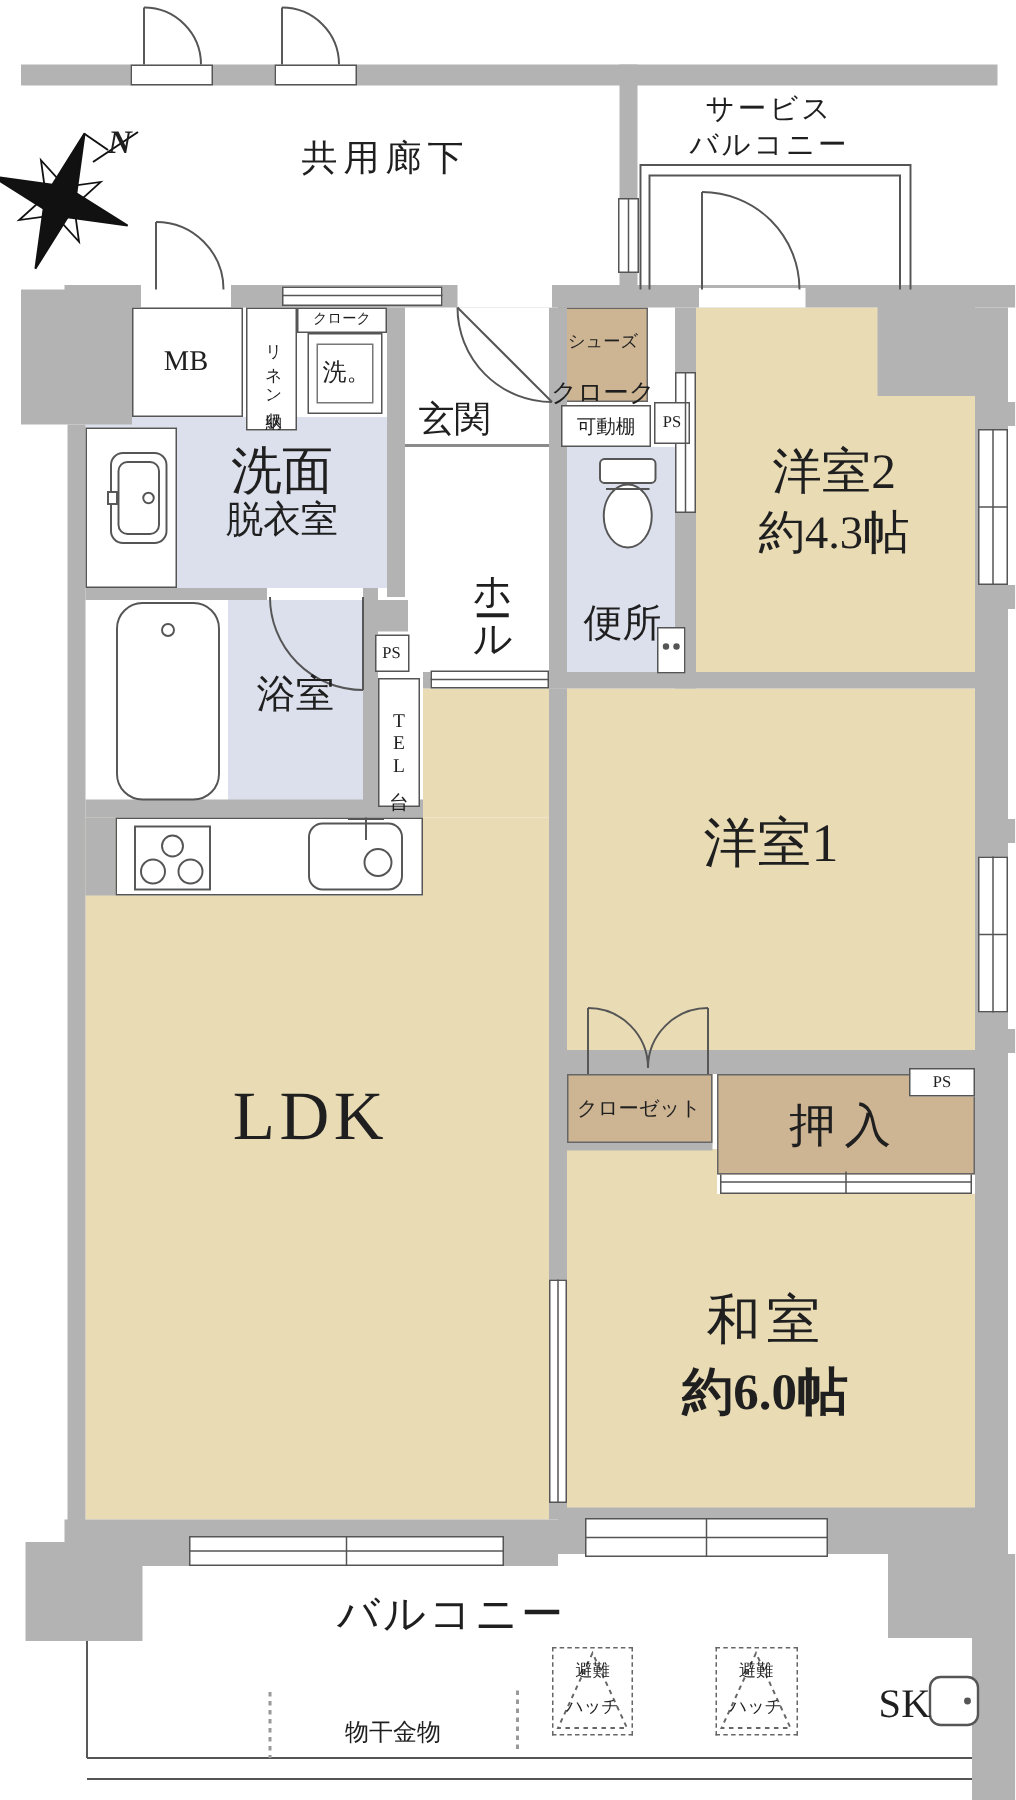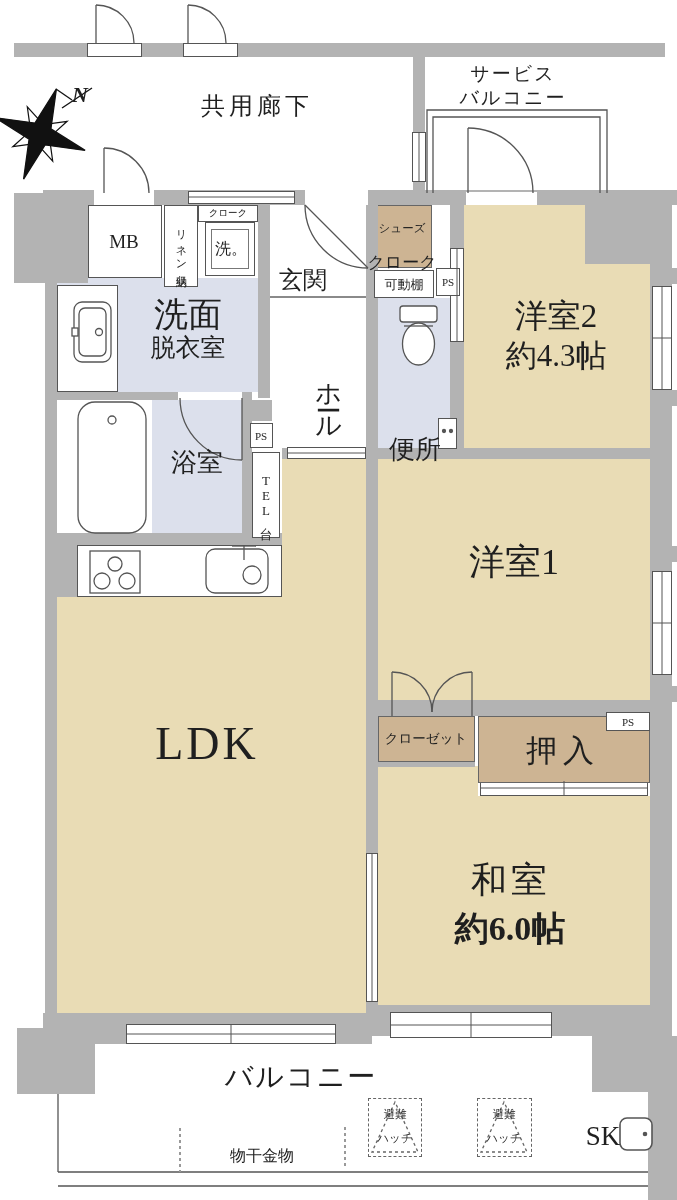--- a/index.html
+++ b/index.html
@@ -244,21 +244,21 @@
   <div class="lbl" style="left:303px;top:280px;font-size:24px;">玄関</div>
   <div class="lbl" style="left:402px;top:229px;font-size:11.5px;">シューズ</div>
   <div class="lbl" style="left:402px;top:262px;font-size:17px;">クローク</div>
   <div class="lbl" style="left:404px;top:284px;font-size:13px;">可動棚</div>
   <div class="lbl" style="left:448px;top:282px;font-size:11px;">PS</div>
   <div class="lbl" style="left:261px;top:436px;font-size:11px;">PS</div>
   <div class="lbl" style="left:628px;top:722px;font-size:11px;">PS</div>
   <div class="lbl" style="left:188px;top:315px;font-size:34px;">洗面</div>
   <div class="lbl" style="left:188px;top:347px;font-size:25px;">脱衣室</div>
   <div class="lbl vert" style="left:328px;top:398px;font-size:26px;">ホール</div>
-  <div class="lbl" style="left:415px;top:450px;font-size:26px;">便所</div>
+  <div class="lbl" style="left:415px;top:416px;font-size:26px;">便所</div>
   <div class="lbl" style="left:197px;top:463px;font-size:26px;">浴室</div>
   <div class="lbl vert" style="left:266px;top:495px;font-size:13px;letter-spacing:0;">TEL台</div>
   <div class="lbl" style="left:556px;top:316px;font-size:33px;">洋室2</div>
   <div class="lbl" style="left:556px;top:355px;font-size:31px;">約4.3帖</div>
   <div class="lbl" style="left:514px;top:562px;font-size:36px;">洋室1</div>
   <div class="lbl" style="left:207px;top:744px;font-size:46px;letter-spacing:3px;">LDK</div>
   <div class="lbl" style="left:426px;top:739px;font-size:13.5px;">クローゼット</div>
   <div class="lbl" style="left:563px;top:750px;font-size:31px;letter-spacing:6px;">押入</div>
   <div class="lbl" style="left:511px;top:880px;font-size:36px;letter-spacing:4px;">和室</div>
   <div class="lbl" style="left:510px;top:929px;font-size:34px;font-weight:bold;">約6.0帖</div>

